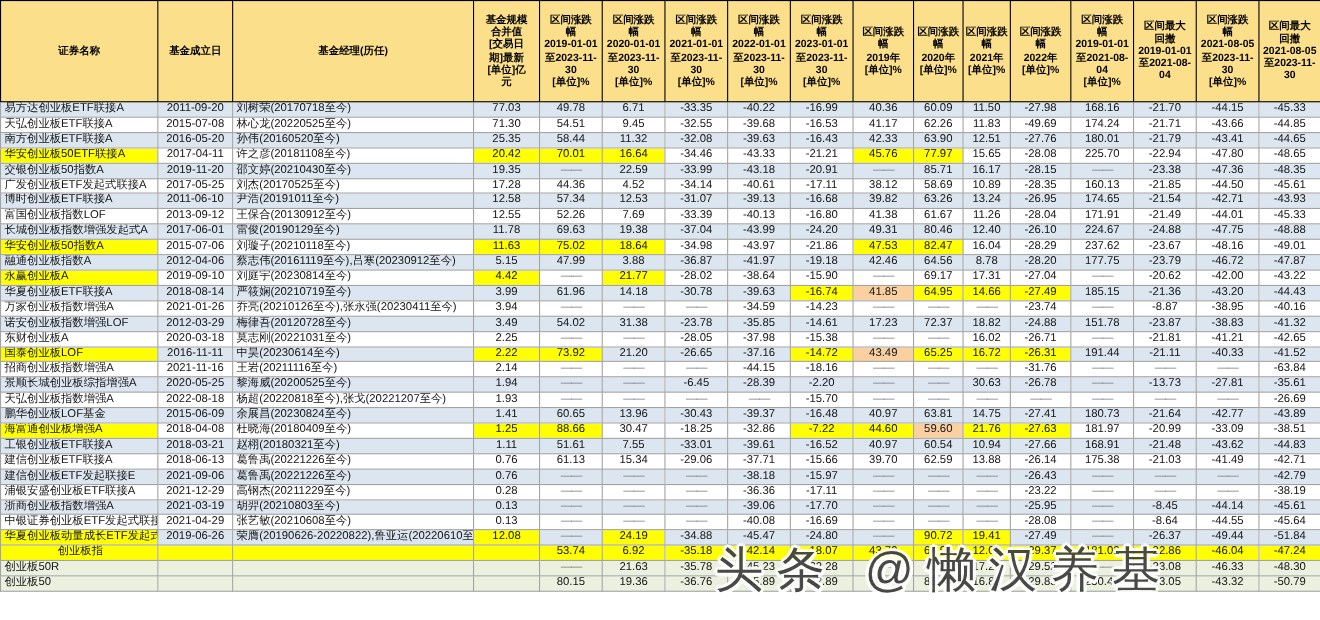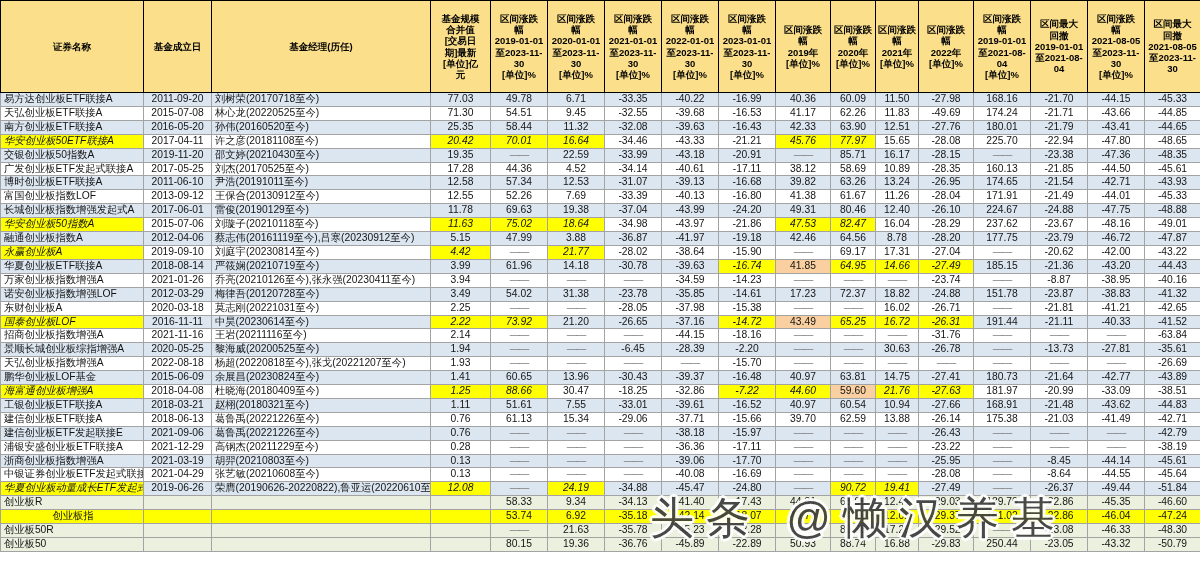--- a/index.html
+++ b/index.html
@@ -18,21 +18,21 @@
   tbody td{
     border:1px solid var(--grid);
     height:12.8px;line-height:12.9px;font-size:10.3px;color:#141414;
     text-align:center;padding:0 1px;overflow:hidden;white-space:nowrap;
   }
   td.left{text-align:left;padding-left:3px;}
   td.band-a{background:var(--row-a);}
   td.band-b{background:var(--row-b);}
   td.band-g{background:var(--row-g);}
   td.band-y{background:var(--hl-y);text-align:center;}
-  td.hl-y{background:var(--hl-y);font-style:italic;}
+  td.hl-y{background:var(--hl-y);}
   td.hl-p{background:var(--hl-p);}
   th.sep,td.sep{border-left:1.5px solid #000;}
   td.dash{color:var(--dash);letter-spacing:-1px;}
   .watermark{
     position:absolute;left:650px;top:489px;z-index:5;
     font-size:44px;font-weight:normal;letter-spacing:12px;white-space:nowrap;
     color:var(--wm);opacity:.93;
     text-shadow:-3px 0 0 #fff,3px 0 0 #fff,0 -3px 0 #fff,0 3px 0 #fff,
       -2px -2px 0 #fff,2px -2px 0 #fff,-2px 2px 0 #fff,2px 2px 0 #fff;
   }
@@ -688,39 +688,20 @@
           <td class="band-a sep dash">——</td>
           <td class="band-a hl-y">90.72</td>
           <td class="band-a hl-y">19.41</td>
           <td class="band-a">-27.49</td>
           <td class="band-a sep dash">——</td>
           <td class="band-a">-26.37</td>
           <td class="band-a sep">-49.44</td>
           <td class="band-a">-51.84</td>
         </tr>
         <tr>
-          <td class="band-g left">创业板R</td>
-          <td class="band-g"></td>
-          <td class="band-g left"></td>
-          <td class="band-g sep"></td>
-          <td class="band-g">58.33</td>
-          <td class="band-g">9.34</td>
-          <td class="band-g">-34.13</td>
-          <td class="band-g">-41.40</td>
-          <td class="band-g">-17.43</td>
-          <td class="band-g sep">44.81</td>
-          <td class="band-g">65.99</td>
-          <td class="band-g">12.41</td>
-          <td class="band-g">-29.03</td>
-          <td class="band-g sep">189.70</td>
-          <td class="band-g">-22.86</td>
-          <td class="band-g sep">-45.35</td>
-          <td class="band-g">-46.60</td>
-        </tr>
-        <tr>
           <td class="band-y left">创业板指</td>
           <td class="band-y"></td>
           <td class="band-y left"></td>
           <td class="band-y sep"></td>
           <td class="band-y">53.74</td>
           <td class="band-y">6.92</td>
           <td class="band-y">-35.18</td>
           <td class="band-y">-42.14</td>
           <td class="band-y">-18.07</td>
           <td class="band-y sep">43.79</td>

